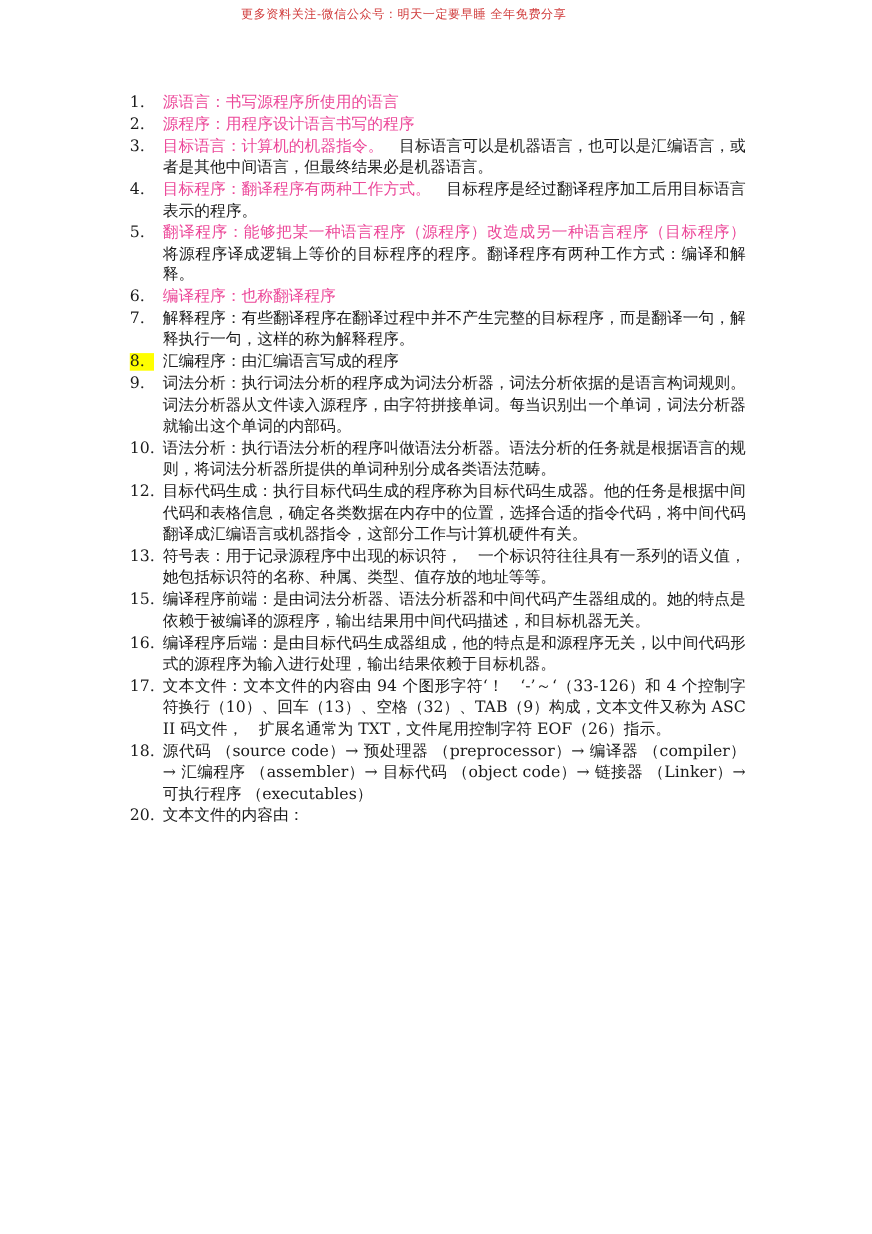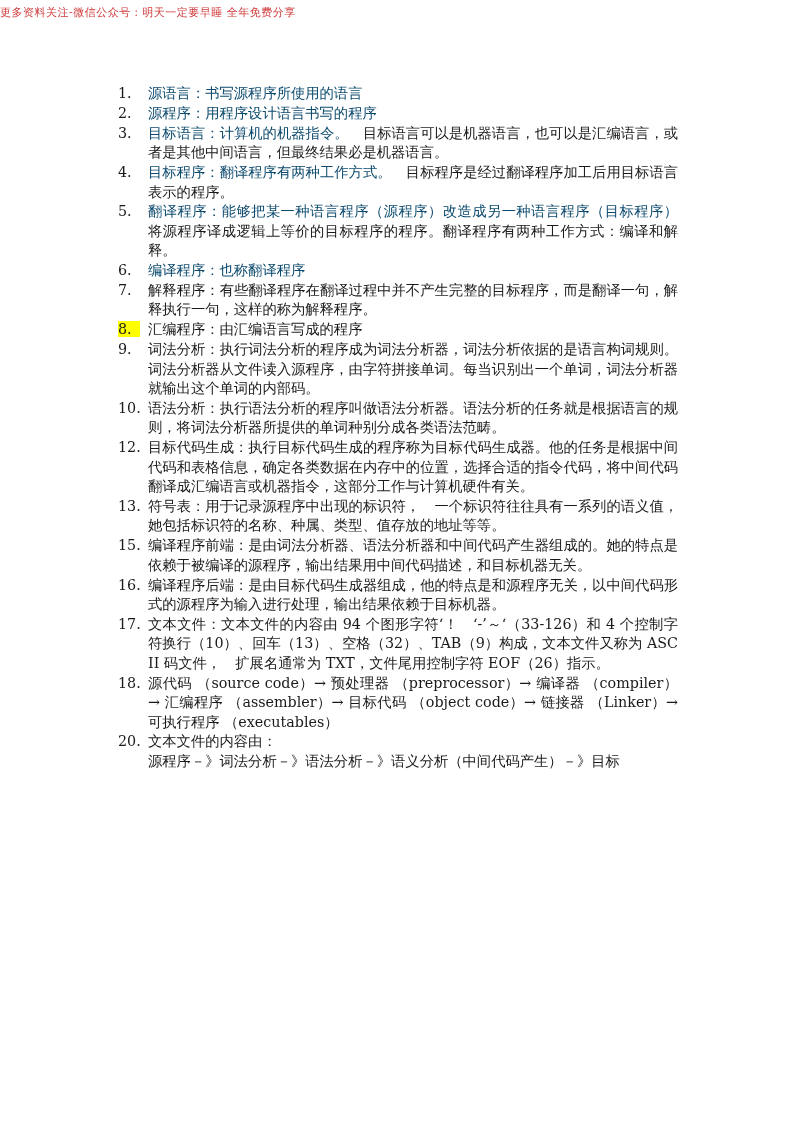--- a/index.html
+++ b/index.html
@@ -1,25 +1,25 @@
 <!DOCTYPE html>
 <html><head>
 <meta charset="utf-8">
 <style>
   html, body { margin: 0; padding: 0; background: #ffffff; }
   body { width: 793px; height: 1122px; position: relative; overflow: hidden;
          font-family: "DejaVu Serif", "Liberation Serif", serif; color: #1a1a1a; }
-  .page-header { position: absolute; top: 5px; left: 0; width: 646px; 
-         font-size: 11px; color: #d03a3a; letter-spacing: 0.5px; }
+  .page-header { position: absolute; top: 5px; left: 0; width: 646px; text-align: center;
+         font-size: 11px; color: #d03a3a; letter-spacing: 0.5px; padding-left: 44px; }
   .doc-list { position: absolute; top: 84px; left: 118px; width: 560px; margin: 0; padding: 0; list-style: none; }
   .doc-item { display: flex; font-size: 14.3px; line-height: 19.4px; margin-bottom: 0.5px; }
   .item-num { flex: 0 0 30px; width: 30px; }
   .item-num .hl { background: #ffff00; padding-right: 8px; }
   .item-body { flex: 1; text-align: justify; word-break: break-all; }
-  .red { color: #0c4a6e; }
+  .red { color: #ec4899; }
 </style>
 </head>
 <body>
 
 <div class="page-header">更多资料关注-微信公众号：明天一定要早睡 全年免费分享</div>
 
 <ol class="doc-list">
   <li class="doc-item">
     <span class="item-num">1.</span>
     <span class="item-body"><span class="red">源语言：书写源程序所使用的语言</span><span></span></span>
@@ -81,16 +81,15 @@
     <span class="item-body">文本文件：文本文件的内容由 94 个图形字符‘！　‘-’～‘（33-126）和 4 个控制字符换行（10）、回车（13）、空格（32）、TAB（9）构成，文本文件又称为 ASCII 码文件，　扩展名通常为 TXT，文件尾用控制字符 EOF（26）指示。</span>
   </li>
   <li class="doc-item">
     <span class="item-num">18.</span>
     <span class="item-body">源代码 （source code）→ 预处理器 （preprocessor）→ 编译器 （compiler）→ 汇编程序 （assembler）→ 目标代码 （object code）→ 链接器 （Linker）→ 可执行程序 （executables）</span>
   </li>
   <li class="doc-item">
     <span class="item-num">20.</span>
     <span class="item-body">
       <span>文本文件的内容由：</span><br>
-      <span>源程序－》词法分析－》语法分析－》语义分析（中间代码产生）－》目标</span>
     </span>
   </li>
 </ol>
 
 </body></html>

